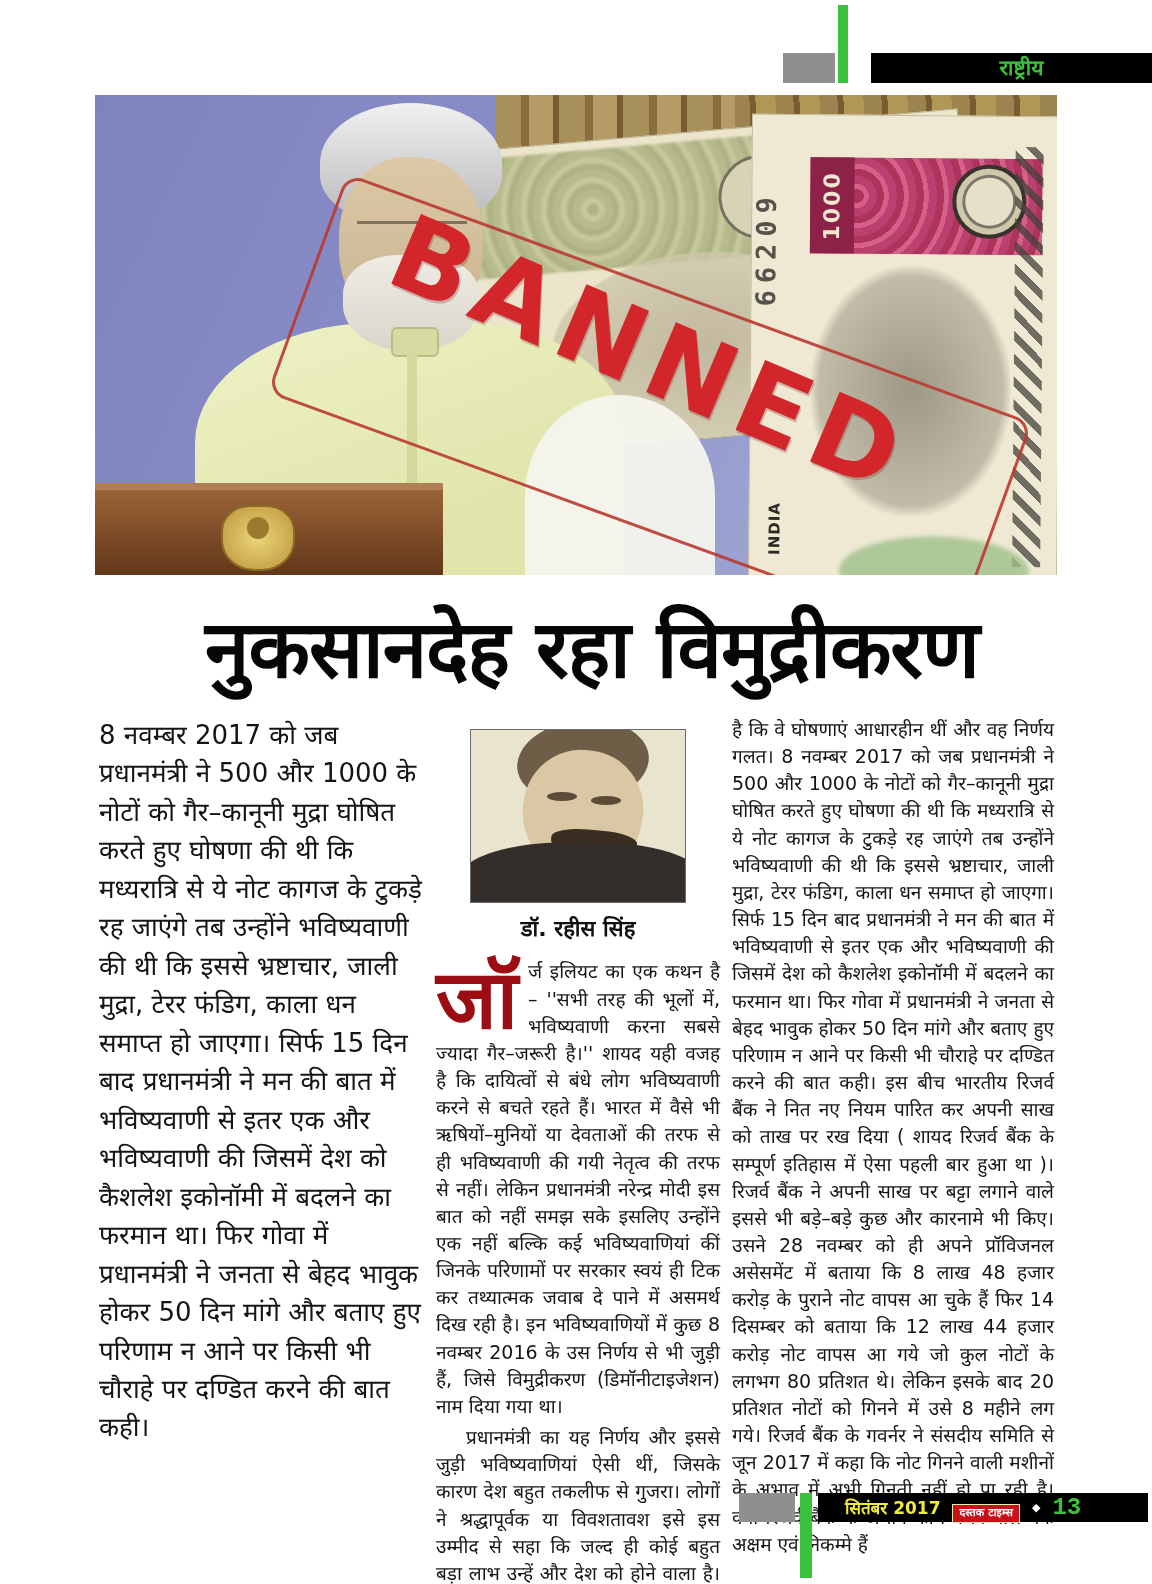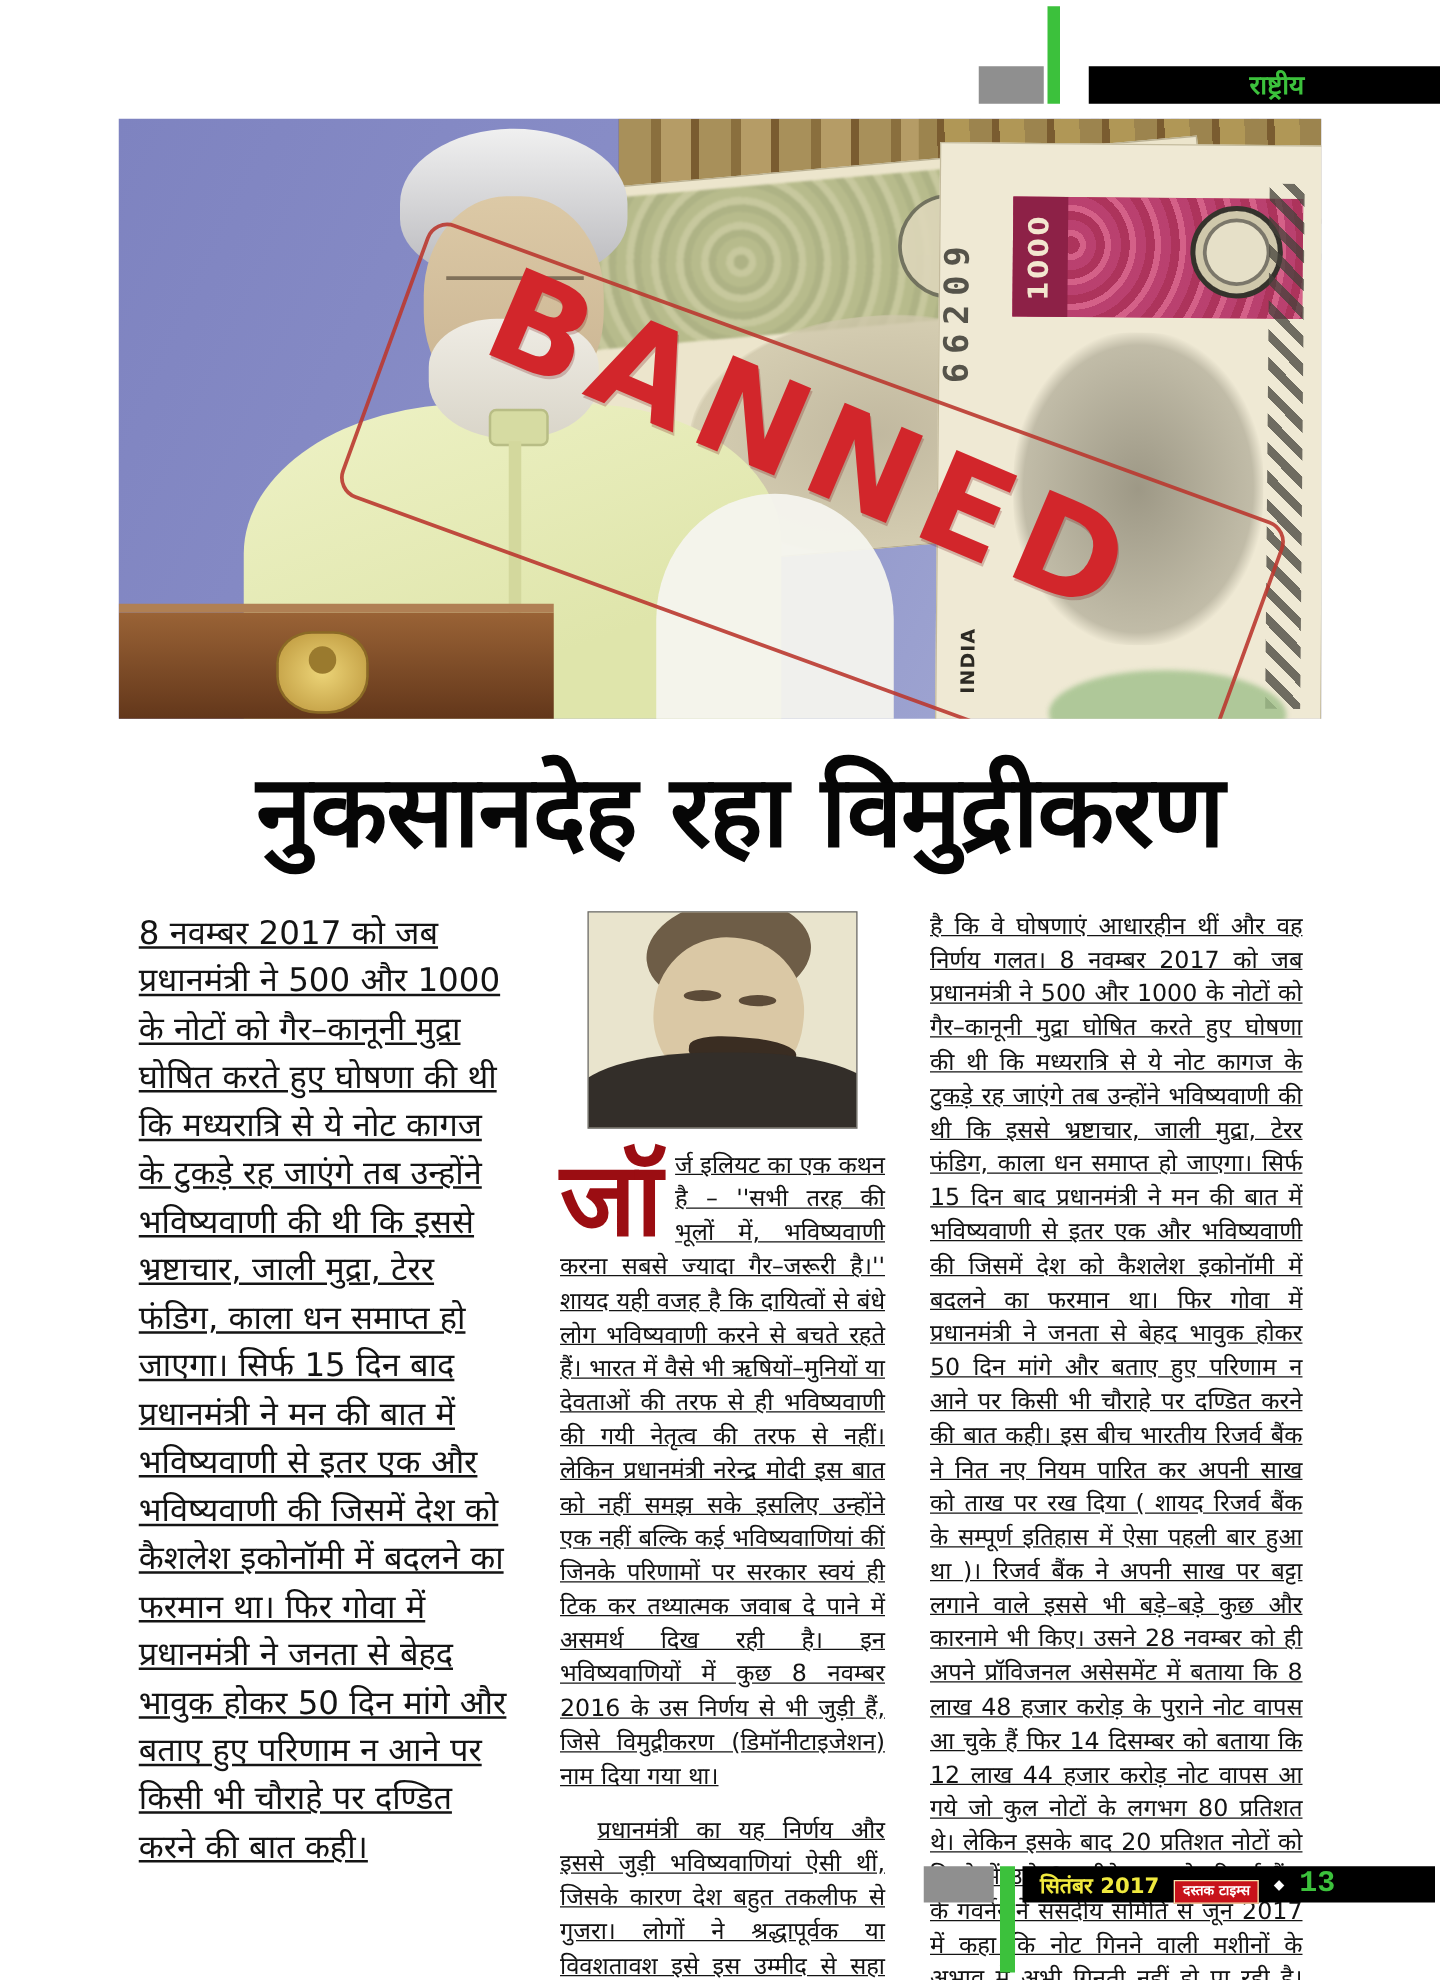--- a/index.html
+++ b/index.html
@@ -92,21 +92,21 @@
             transform:rotate(20deg);transform-origin:left top;}
   .stamp-text{position:absolute;left:322px;top:104px;transform:rotate(23deg);transform-origin:left top;
             font-size:104px;font-weight:900;color:#d2262b;letter-spacing:10px;line-height:1;
             text-shadow:2px 2px 0 rgba(120,20,20,.25);font-family:"DejaVu Sans",sans-serif;}
 
   
   .headline{position:absolute;left:0;top:584px;width:100%;margin:16px;text-align:center;
             font-size:80px;font-weight:900;color:#060606;line-height:1.25;letter-spacing:-1px;}
 
   
-  .col p{margin:16px;text-decoration:underline;}
+  .col p{margin:4px;}
   .col-left{position:absolute;left:95px;top:712px;width:334px;
             font-size:26px;line-height:1.48;color:#141414;text-align:left;}
   .col-mid{position:absolute;left:432px;top:715px;width:292px;
             font-size:19px;line-height:1.43;color:#141414;text-align:justify;}
   .col-right{position:absolute;left:728px;top:712px;width:330px;
             font-size:19px;line-height:1.43;color:#141414;text-align:justify;}
 
   .photo-box{width:214px;height:172px;margin:14px auto 10px auto;background:#e9e4cd;
             border:1px solid #6a6a6a;position:relative;overflow:hidden;}
   .ph-hair{position:absolute;left:46px;top:-10px;width:132px;height:84px;border-radius:50%;
@@ -122,21 +122,21 @@
   .author-caption{display:block;text-align:center;font-weight:bold;font-size:22px;margin:2px 0 14px 0;color:#101010;}
 
   .dropcap{float:left;font-size:82px;line-height:.82;font-weight:bold;color:#9b0d12;
            margin:8px 10px 0 0;}
   .p-indent{text-indent:30px;margin-top:2px !important;}
 
   
   .ftr-gray{position:absolute;left:739px;top:1493px;width:56px;height:29px;background:#8f8f8f;}
   .ftr-green{position:absolute;left:800px;top:1493px;width:12px;height:85px;background:#3cc13c;}
   .ftr-black{position:absolute;left:818px;top:1493px;width:330px;height:29px;background:#000;
-             display:flex;align-items:center;gap:12px;padding-left:14px;box-sizing:border-box;}
+             display:flex;align-items:center;gap:12px;padding-left:27px;box-sizing:border-box;}
   .ftr-issue{color:#f0e93e;font-size:17px;font-weight:bold;}
   .ftr-logo{background:#c8121a;border:1px solid #f3e9b0;color:#fff;font-size:11px;font-weight:bold;
             padding:1px 6px;line-height:1.3;white-space:nowrap;margin-top:12px;}
   .ftr-diamond{color:#fff;font-size:11px;}
   .ftr-page{color:#3cc13c;font-size:24px;font-weight:900;line-height:1;font-family:Liberation Mono, monospace;}
 </style>
 </head>
 <body>
 
 <div class="page">
@@ -199,20 +199,21 @@
 
   <div class="col col-mid">
     <div class="photo-box">
       <div class="ph-hair"></div>
       <div class="ph-face"></div>
       <div class="ph-brow1"></div>
       <div class="ph-brow2"></div>
       <div class="ph-mustache"></div>
       <div class="ph-shoulders"></div>
     </div>
+    <span class="author-caption">डॉ. रहीस सिंह</span>
     <p>
       <span class="dropcap">जॉ</span><span>र्ज इलियट का एक कथन है – ''सभी तरह की भूलों में, भविष्यवाणी करना सबसे ज्यादा गैर–जरूरी है।'' शायद यही वजह है कि दायित्वों से बंधे लोग भविष्यवाणी करने से बचते रहते हैं। भारत में वैसे भी ऋषियों–मुनियों या देवताओं की तरफ से ही भविष्यवाणी की गयी नेतृत्व की तरफ से नहीं। लेकिन प्रधानमंत्री नरेन्द्र मोदी इस बात को नहीं समझ सके इसलिए उन्होंने एक नहीं बल्कि कई भविष्यवाणियां कीं जिनके परिणामों पर सरकार स्वयं ही टिक कर तथ्यात्मक जवाब दे पाने में असमर्थ दिख रही है। इन भविष्यवाणियों में कुछ 8 नवम्बर 2016 के उस निर्णय से भी जुड़ी हैं, जिसे विमुद्रीकरण (डिमॉनीटाइजेशन) नाम दिया गया था।</span>
     </p>
     <p class="p-indent">प्रधानमंत्री का यह निर्णय और इससे जुड़ी भविष्यवाणियां ऐसी थीं, जिसके कारण देश बहुत तकलीफ से गुजरा। लोगों ने श्रद्धापूर्वक या विवशतावश इसे इस उम्मीद से सहा कि जल्द ही कोई बहुत बड़ा लाभ उन्हें और देश को होने वाला है। लेकिन अब स्थिति साफ हो चुकी</p>
   </div>
 
   <div class="col col-right">
     <p>है कि वे घोषणाएं आधारहीन थीं और वह निर्णय गलत। 8 नवम्बर 2017 को जब प्रधानमंत्री ने 500 और 1000 के नोटों को गैर–कानूनी मुद्रा घोषित करते हुए घोषणा की थी कि मध्यरात्रि से ये नोट कागज के टुकड़े रह जाएंगे तब उन्होंने भविष्यवाणी की थी कि इससे भ्रष्टाचार, जाली मुद्रा, टेरर फंडिग, काला धन समाप्त हो जाएगा। सिर्फ 15 दिन बाद प्रधानमंत्री ने मन की बात में भविष्यवाणी से इतर एक और भविष्यवाणी की जिसमें देश को कैशलेश इकोनॉमी में बदलने का फरमान था। फिर गोवा में प्रधानमंत्री ने जनता से बेहद भावुक होकर 50 दिन मांगे और बताए हुए परिणाम न आने पर किसी भी चौराहे पर दण्डित करने की बात कही। इस बीच भारतीय रिजर्व बैंक ने नित नए नियम पारित कर अपनी साख को ताख पर रख दिया ( शायद रिजर्व बैंक के सम्पूर्ण इतिहास में ऐसा पहली बार हुआ था )। रिजर्व बैंक ने अपनी साख पर बट्टा लगाने वाले इससे भी बड़े–बड़े कुछ और कारनामे भी किए। उसने 28 नवम्बर को ही अपने प्रॉविजनल असेसमेंट में बताया कि 8 लाख 48 हजार करोड़ के पुराने नोट वापस आ चुके हैं फिर 14 दिसम्बर को बताया कि 12 लाख 44 हजार करोड़ नोट वापस आ गये जो कुल नोटों के लगभग 80 प्रतिशत थे। लेकिन इसके बाद 20 प्रतिशत नोटों को गिनने में उसे 8 महीने लग गये। रिजर्व बैंक के गवर्नर ने संसदीय समिति से जून 2017 में कहा कि नोट गिनने वाली मशीनों के अभाव में अभी गिनती नहीं हो पा रही है। क्या रिजर्व बैंक के अधीन काम करने वाले बैंक अक्षम एवं निकम्मे हैं</p>
   </div>
 

